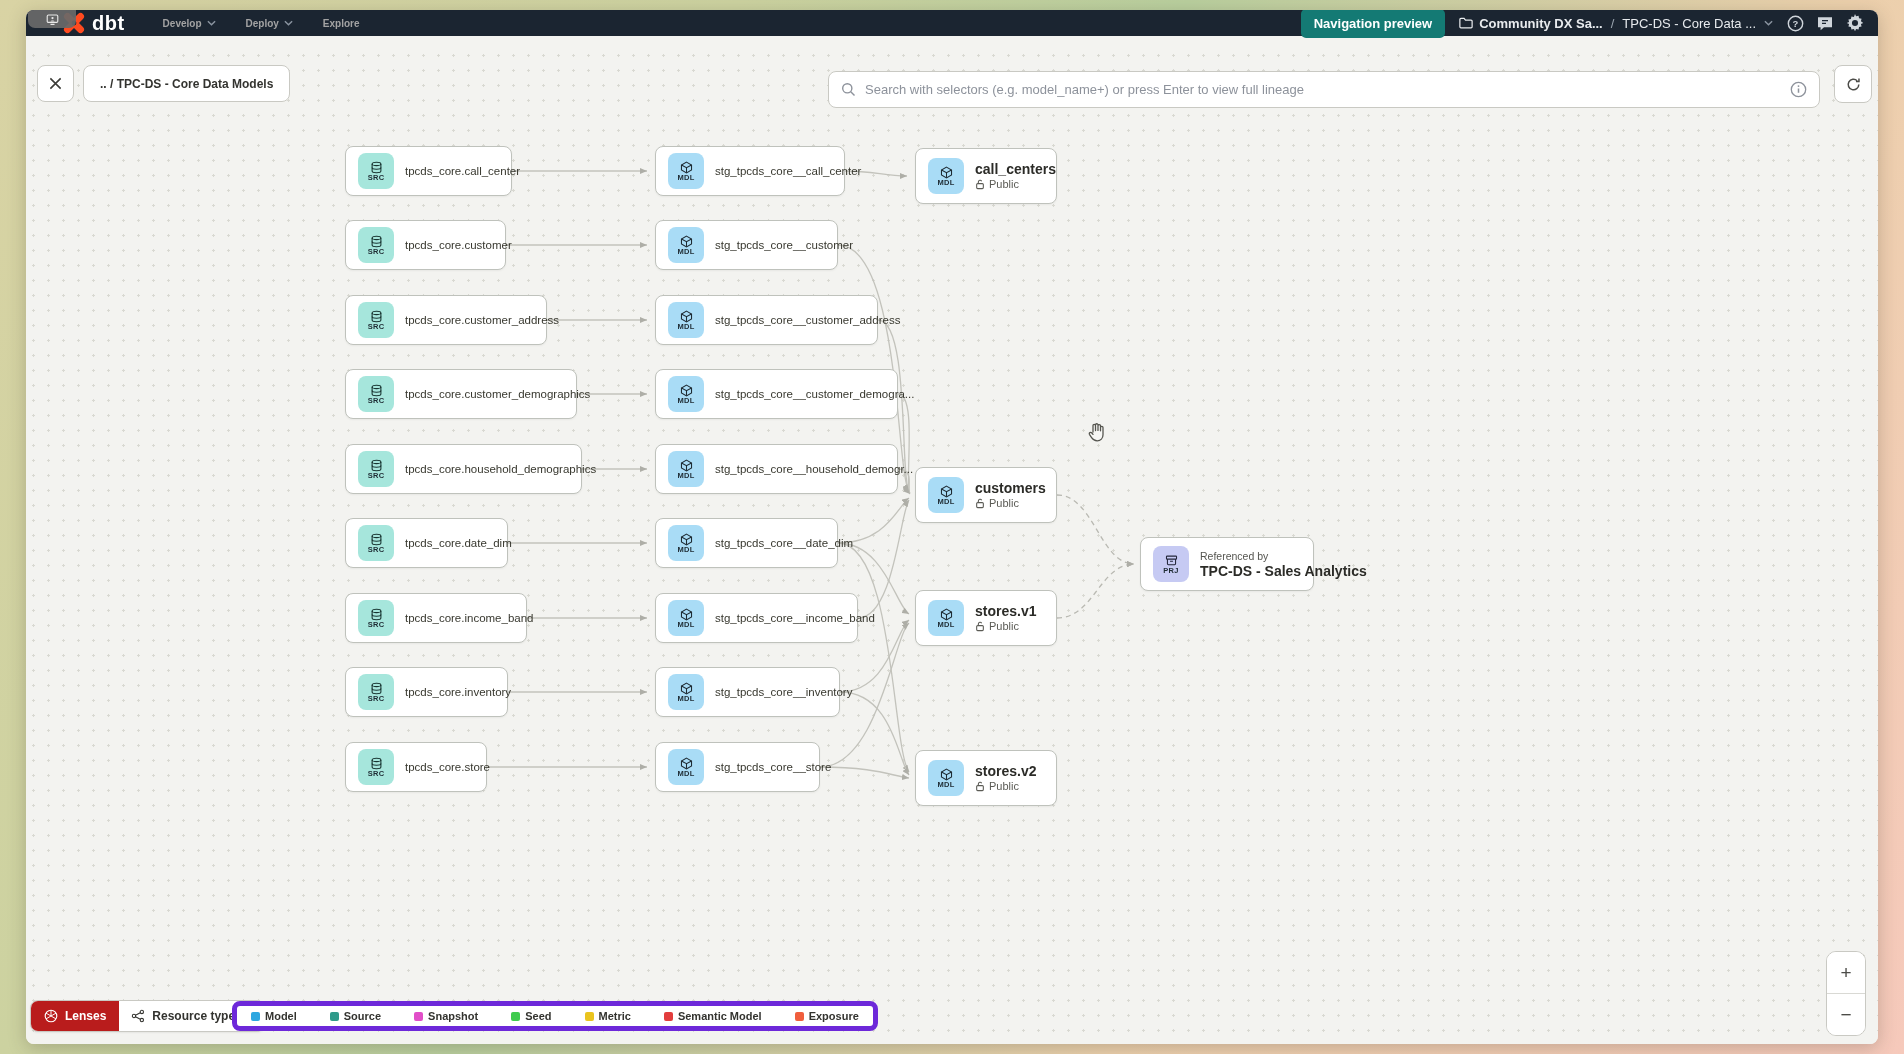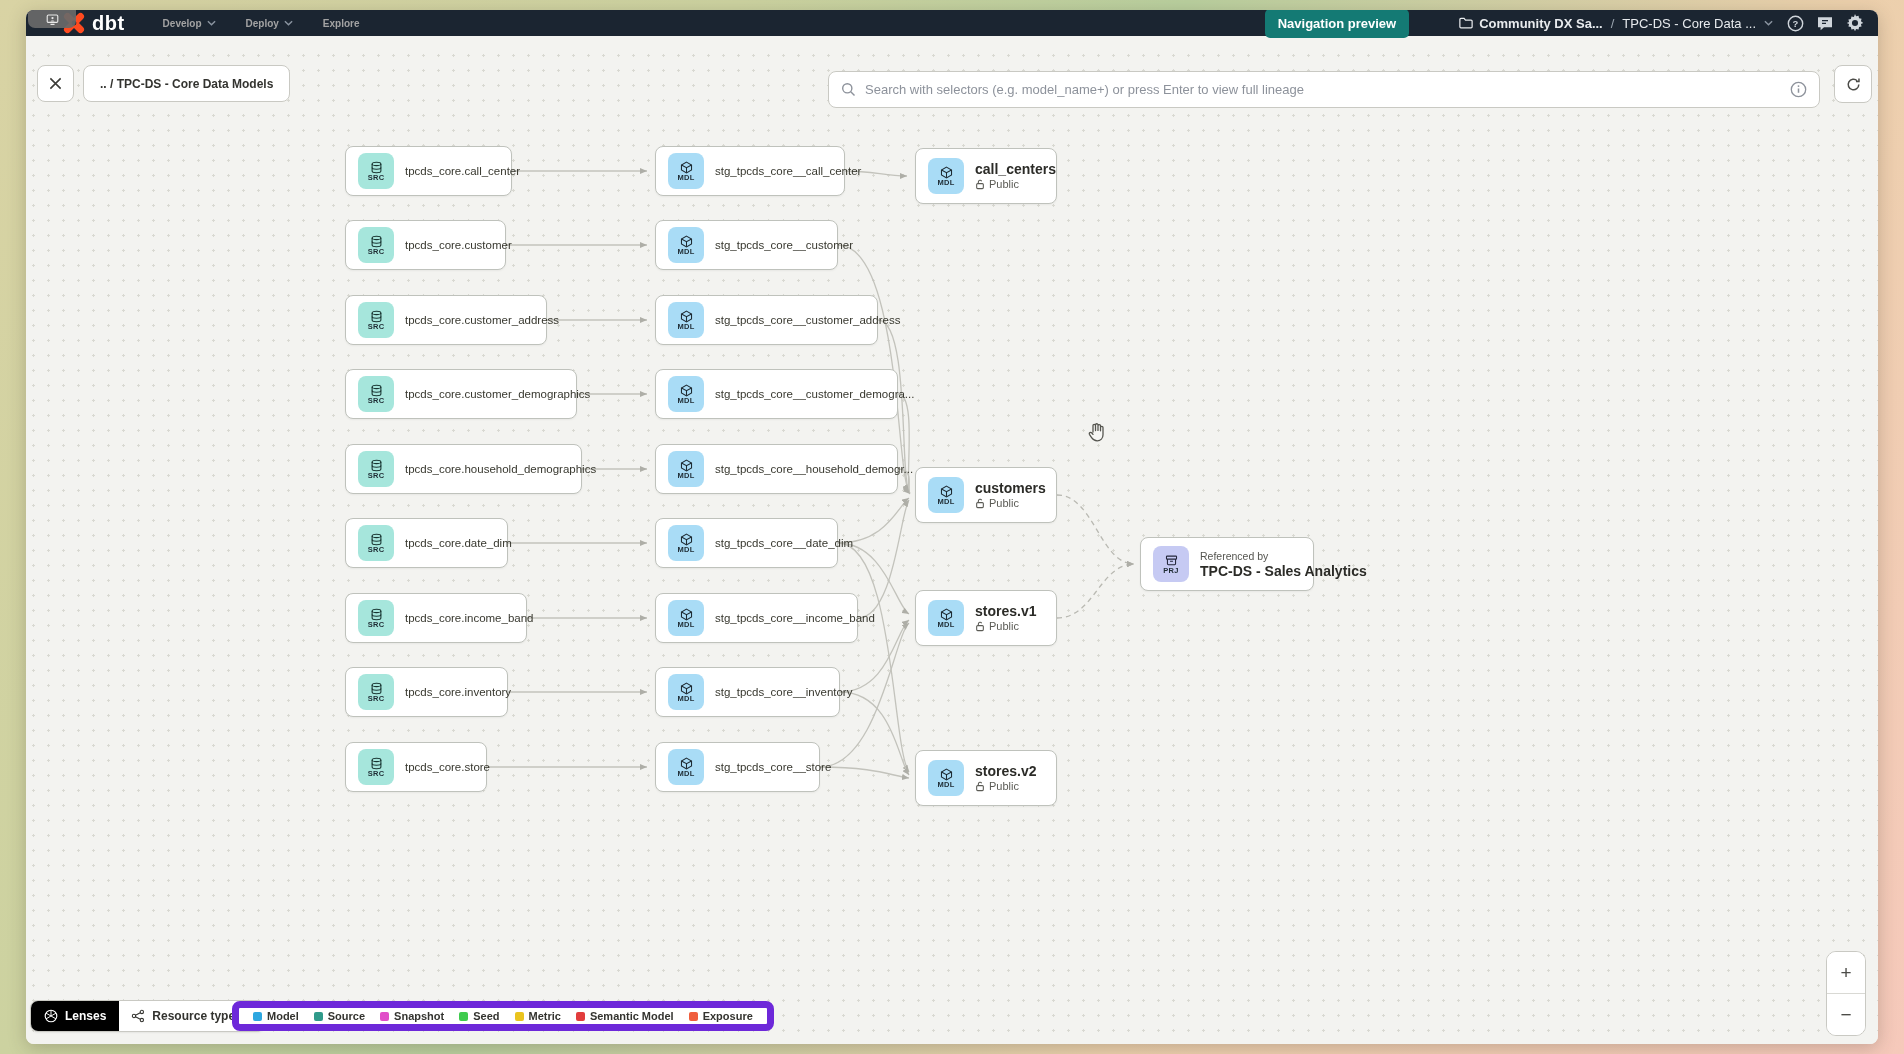--- a/index.html
+++ b/index.html
@@ -22,21 +22,21 @@
   .navbar { position:absolute; left:0; top:0; width:100%; height:26px; background:#1b2531;
             display:flex; align-items:center; padding:0 14px; z-index:30; }
   .logo { display:flex; align-items:center; gap:6px; margin-left:22px; }
   .logo-text { color:#fff; font-weight:bold; font-size:20px; letter-spacing:.5px; }
   .nav-items { display:flex; align-items:center; gap:10px; margin-left:28px; }
   .nav-item { display:flex; align-items:center; gap:5px; color:#a3a3a3; font-size:10px;
               font-weight:bold; padding:6px 10px; border-radius:5px; cursor:pointer; }
   .nav-right { margin-left:auto; display:flex; align-items:center; gap:14px; }
   .preview-btn { background:#147a74; color:#fff; font-size:13px; font-weight:bold;
                  padding:7px 13px; border-radius:5px; border:none; cursor:pointer; }
-  .crumbs { display:flex; align-items:center; gap:8px; color:#e8ebee; font-size:13px;margin-left:36px; }
+  .crumbs { display:flex; align-items:center; gap:8px; color:#e8ebee; font-size:13px; }
   .crumb-project { font-weight:bold; display:flex; align-items:center; gap:6px; }
   .crumb-sep { color:#9aa4af; }
   .nav-icons { display:flex; align-items:center; gap:12px; color:#cfd5db; }
   .nav-icon { cursor:pointer; display:flex; align-items:center; }
 
   
   .tool { position:absolute; z-index:20; background:#fff; border:1px solid #c9c9c3;
           border-radius:8px; display:flex; align-items:center; }
   .close-btn { left:11px; top:55px; width:37px; height:37px; justify-content:center; cursor:pointer; }
   .chip { left:57px; top:55px; height:37px; padding:0 16px; font-size:12px; font-weight:bold;
@@ -66,27 +66,27 @@
   .badge-label { font-size:7.5px; font-weight:bold; color:#1e2b33; letter-spacing:.3px; line-height:8px; }
   .node-label { font-size:11.5px; color:#38382f; font-weight:500; white-space:nowrap; }
   .node-title { font-size:14px; color:#2b2b27; font-weight:bold; line-height:16px; white-space:nowrap; }
   .node-sub { display:flex; align-items:center; gap:4px; font-size:11px; color:#5b5b55; line-height:14px; }
   .node-cap { font-size:10.5px; color:#555550; line-height:13px; }
 
   
   .lens-group { position:absolute; left:4px; bottom:12px; height:32px; display:flex; z-index:20;
                 border:1px solid #c9c9c3; border-radius:8px; overflow:hidden; background:#fff;
                 box-shadow:0 1px 2px rgba(0,0,0,.06); }
-  .lens-btn { background:#000000; color:#fff; font-size:12px; font-weight:bold;
+  .lens-btn { background:#b91c1c; color:#fff; font-size:12px; font-weight:bold;
               display:flex; align-items:center; gap:7px; padding:0 13px; cursor:pointer; }
   .rtype-btn { background:#fff; color:#33332f; font-size:12px; font-weight:bold;
                display:flex; align-items:center; gap:7px; padding:0 12px; cursor:pointer; }
   .legend { position:absolute; left:206px; bottom:13px; height:30px; background:#fff;
-            border:7px solid #6d28d9; border-radius:8px; display:flex; align-items:center;
-            gap:15px; padding:0 14px; z-index:20; }
+            border:5px solid #6d28d9; border-radius:8px; display:flex; align-items:center;
+            gap:33px; padding:0 14px; z-index:20; }
   .legend-item { display:flex; align-items:center; gap:5px; font-size:11px; font-weight:bold; color:#33332f; }
   .swatch { width:9px; height:9px; border-radius:2px; }
 
   .zoomctl { position:absolute; right:12px; bottom:8px; width:40px; background:#fff;
              border:1px solid #c9c9c3; border-radius:10px; z-index:20; overflow:hidden; }
   .zoomctl button { width:100%; height:41px; border:none; background:#fff; font-size:19px;
                     color:#4c4c48; cursor:pointer; font-family:"Liberation Sans",sans-serif; }
   .zoomctl .divider { height:1px; background:#d9d9d4; }
 
   .hand-cursor { position:absolute; left:1059px; top:372px; z-index:25; pointer-events:none; }

